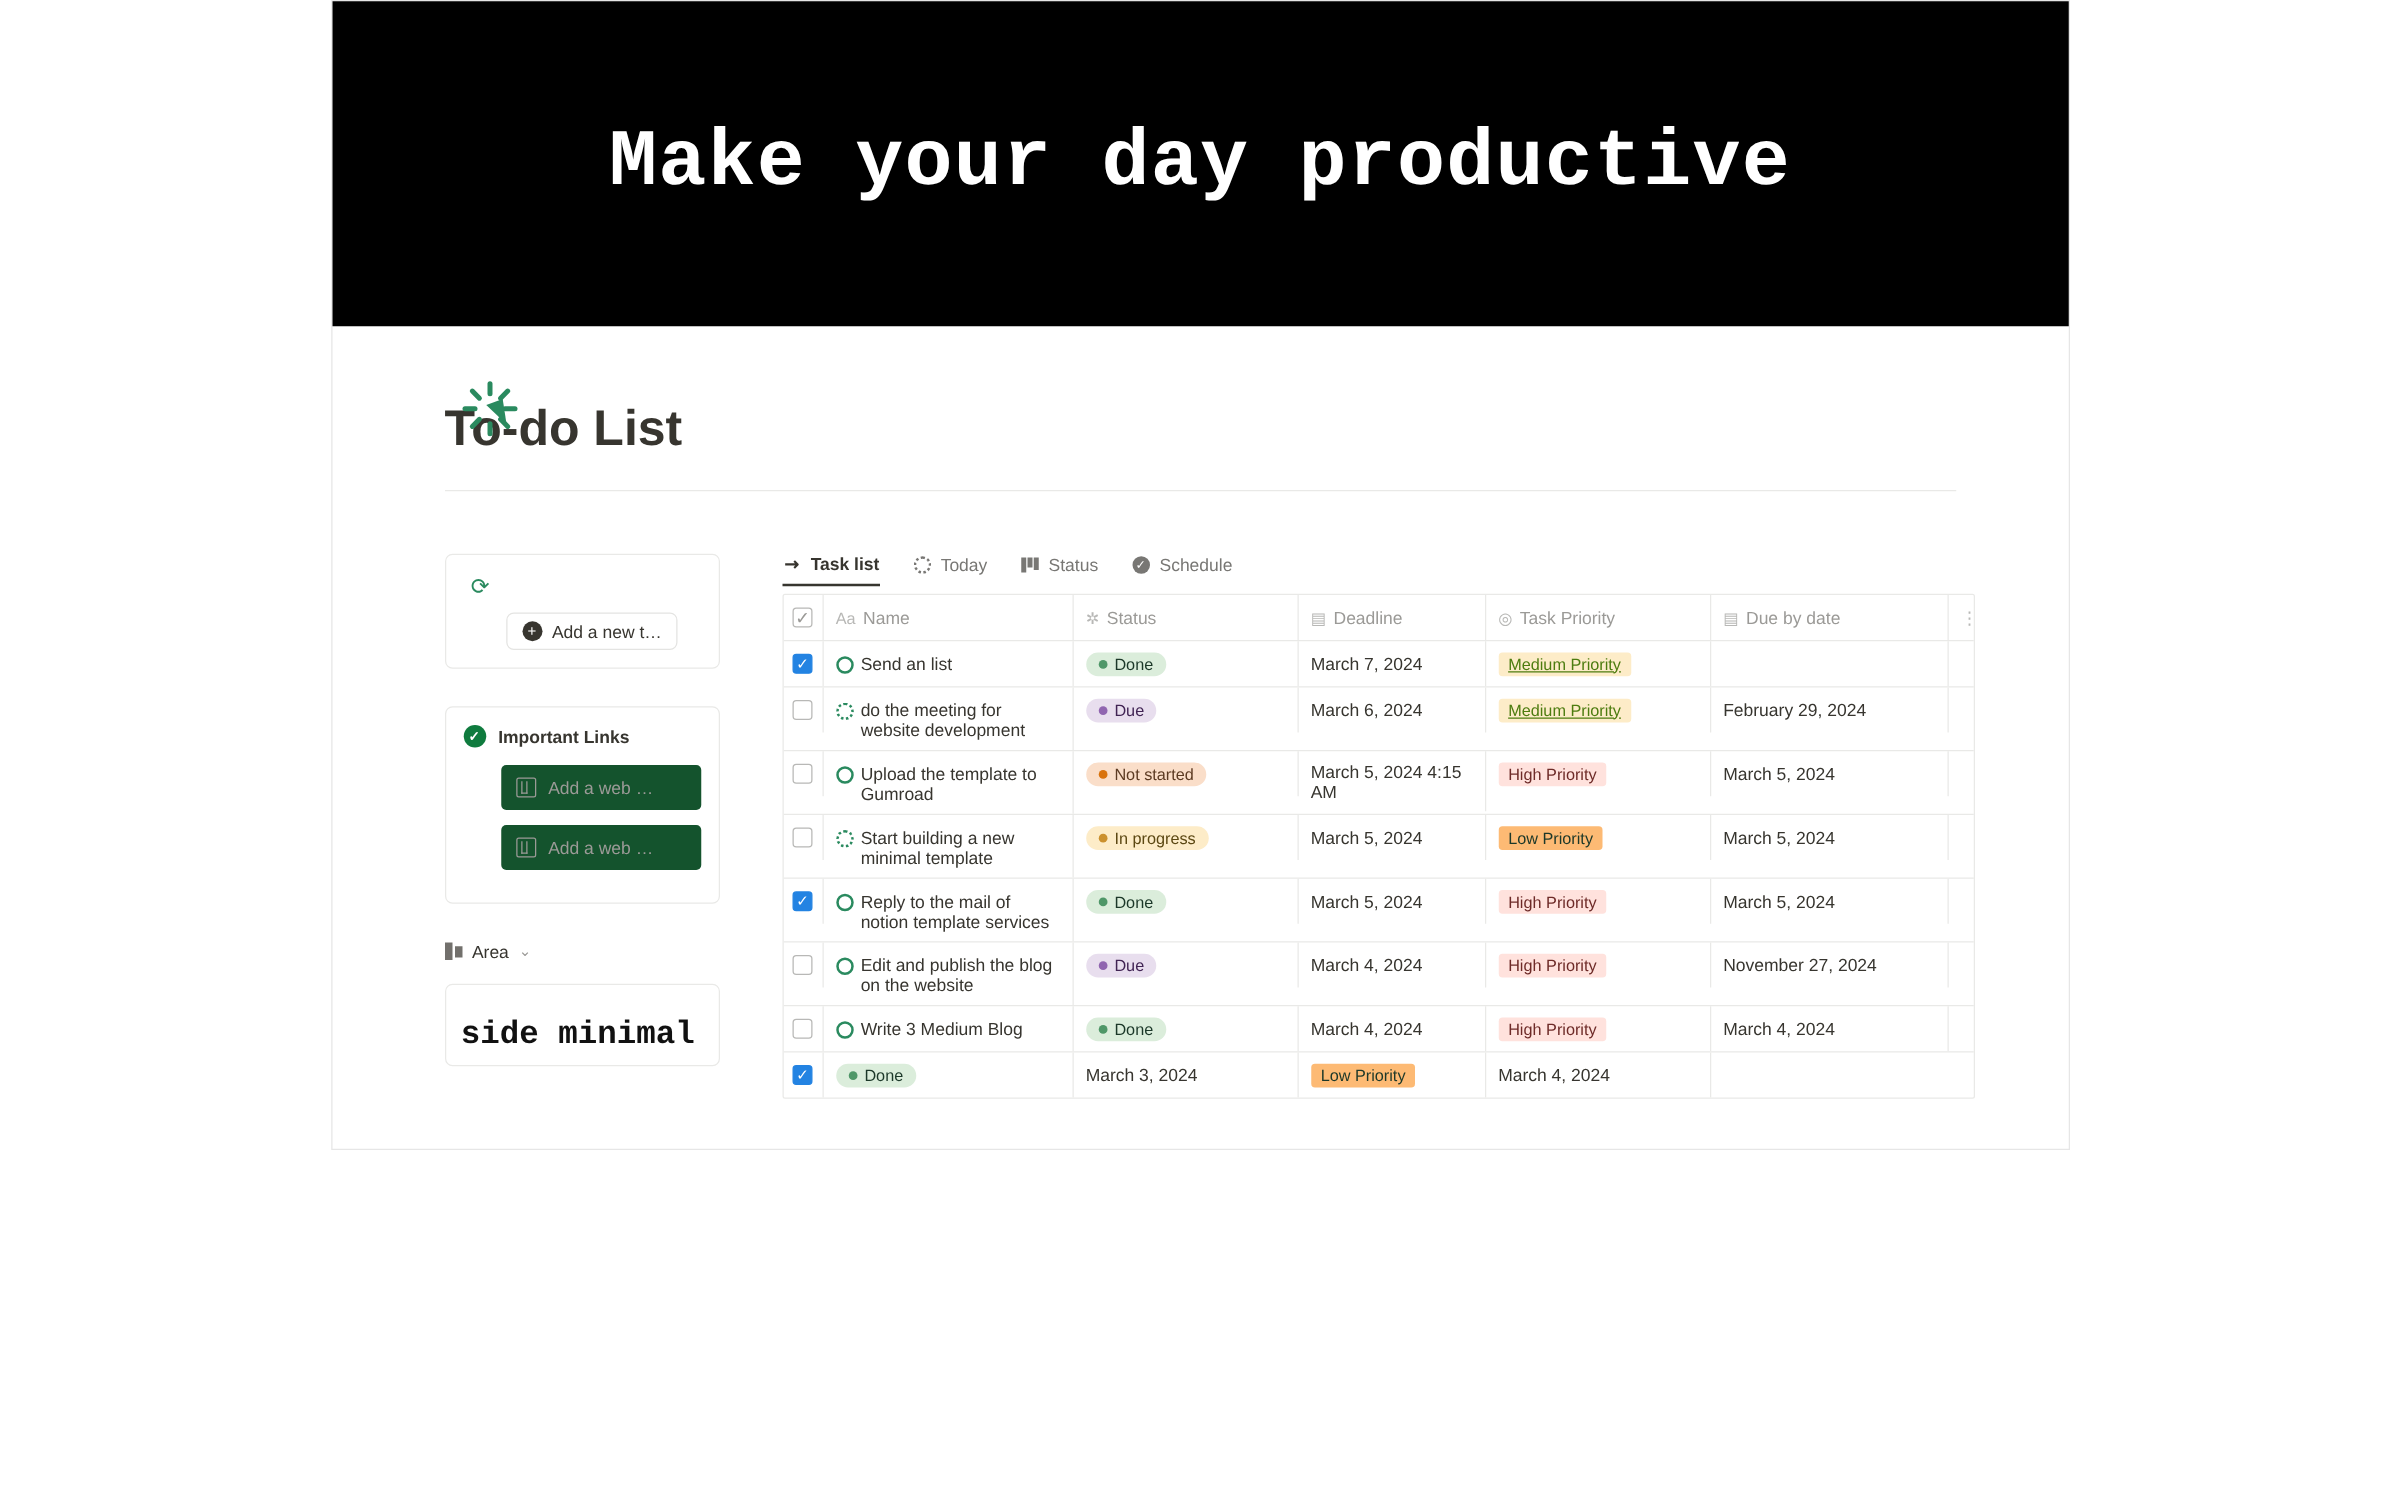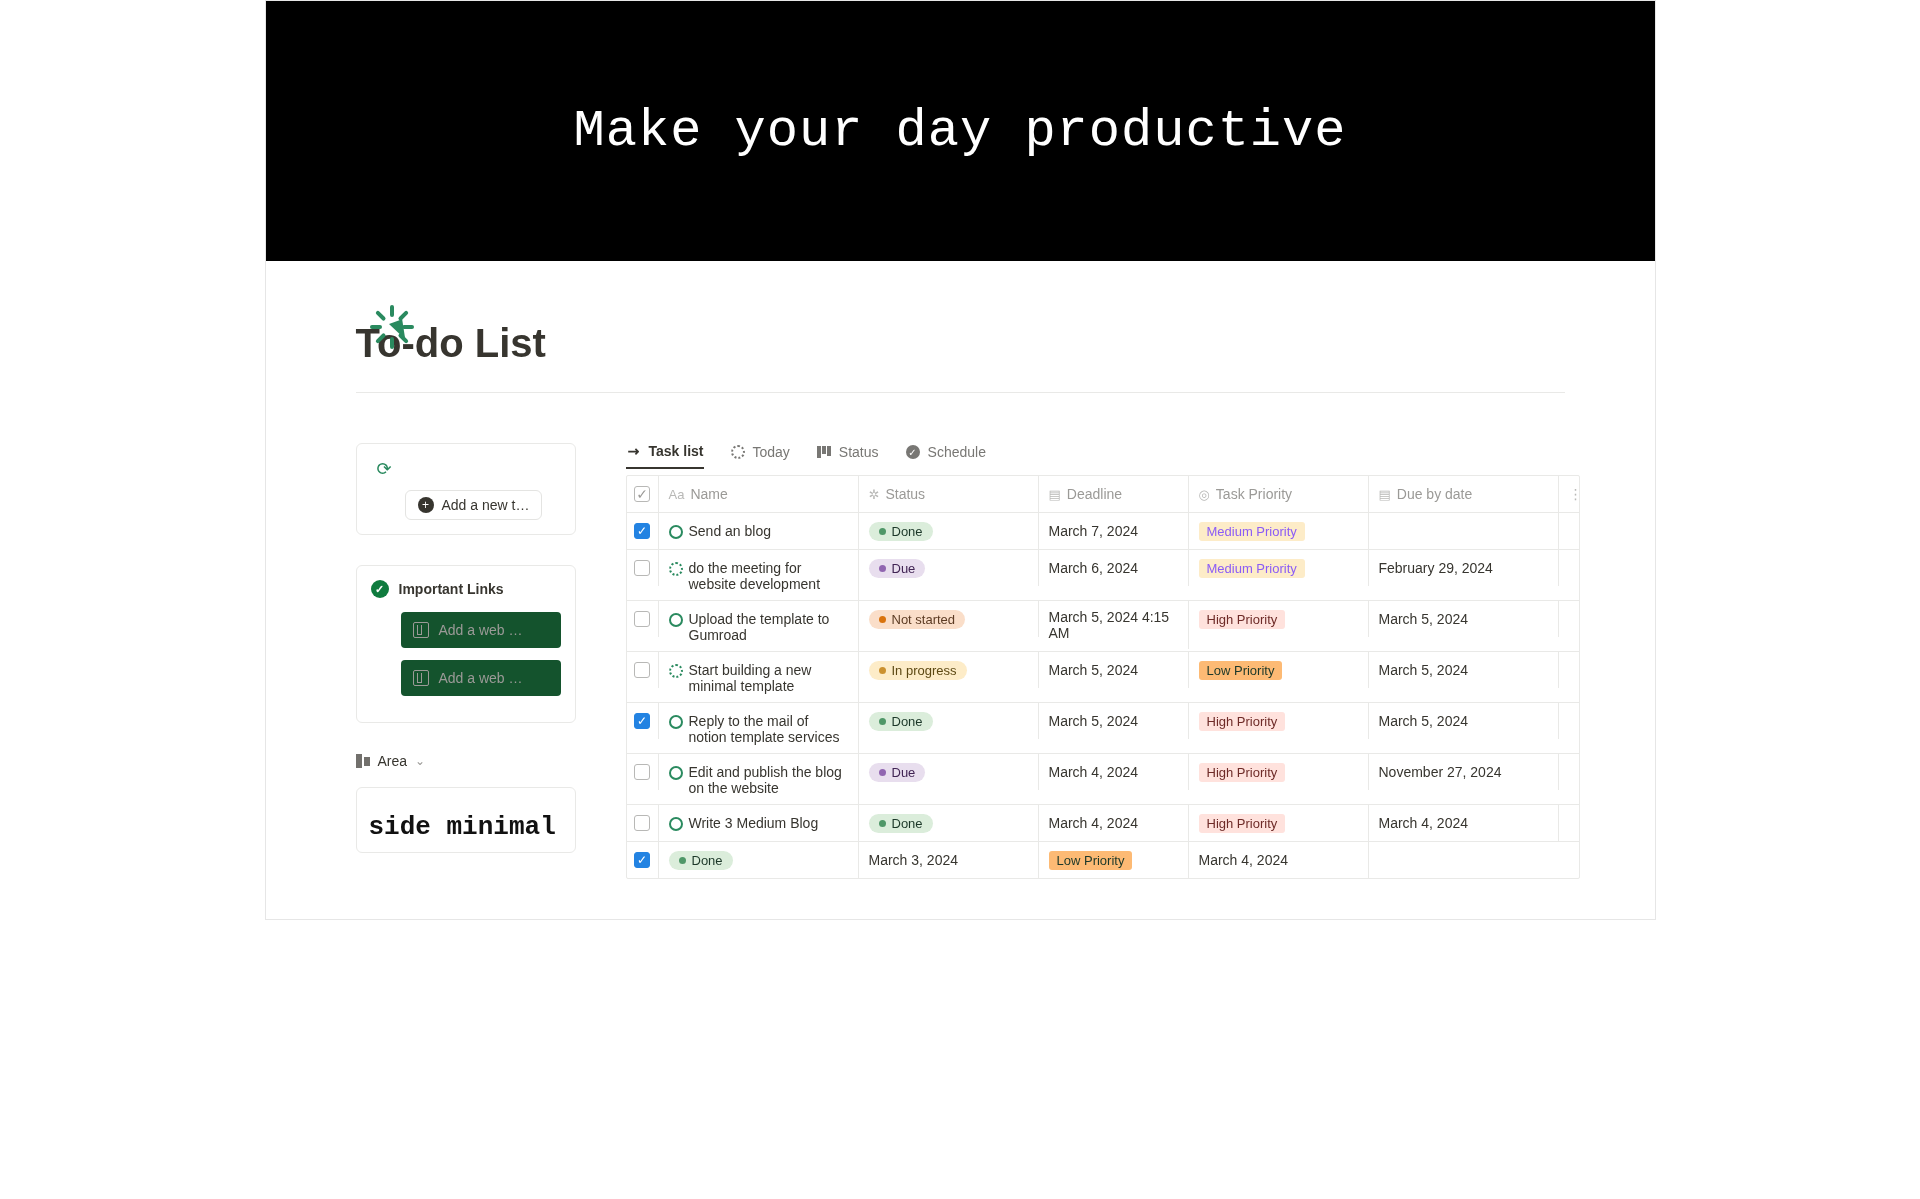--- a/index.html
+++ b/index.html
@@ -1,18 +1,18 @@
 <!DOCTYPE html>
 <html><head>
 <meta charset="utf-8">
 <style>
 * { margin: 0; padding: 0; box-sizing: border-box; }
 body { font-family: -apple-system, BlinkMacSystemFont, "Segoe UI", Helvetica, Arial, sans-serif; background: #fff; color: #37352f; width: 1920px; }
 .frame { width: 1391px; margin: 0 auto; background: #fff; border: 1px solid #e6e6e6; }
-.banner { background: #000; color: #fff; height: 260px; display: flex; align-items: center; justify-content: center; font-family: "Courier New", monospace; font-size: 52px; font-weight: 400; letter-spacing: 1px; }
+.banner { background: #000; color: #fff; height: 260px; display: flex; align-items: center; justify-content: center; font-family: "Courier New", monospace; font-size: 64px; font-weight: 700; letter-spacing: 1px; }
 .page { position: relative; padding: 0 90px 40px 90px; }
 .page-icon { position: absolute; top: -34px; left: 96px; width: 60px; height: 60px; }
 .cursor-icon { position: relative; width: 60px; height: 60px; }
 .cursor-icon .ray { position: absolute; width: 4px; height: 12px; background: #2a8a5f; border-radius: 2px; top: 18px; left: 28px; transform-origin: 2px 22px; }
 .cursor-icon .ray.r1 { transform: rotate(0deg); }
 .cursor-icon .ray.r2 { transform: rotate(45deg); }
 .cursor-icon .ray.r3 { transform: rotate(90deg); }
 .cursor-icon .ray.r4 { transform: rotate(135deg); }
 .cursor-icon .ray.r5 { transform: rotate(180deg); }
 .cursor-icon .ray.r6 { transform: rotate(225deg); }
@@ -59,21 +59,21 @@
 .cb.checked { background: #2383e2; border-color: #2383e2; color: #fff; font-size: 12px; }
 .circ { width: 14px; height: 14px; border: 2px solid #2a8a5f; border-radius: 50%; flex-shrink: 0; margin-top: 2px; }
 .circ.dotted { border-style: dotted; }
 .pill { display: inline-flex; align-items: center; gap: 6px; padding: 2px 10px; border-radius: 12px; font-size: 13px; }
 .pill .dot { width: 7px; height: 7px; border-radius: 50%; }
 .pill.done { background: #dbeddb; color: #1c3829; } .pill.done .dot { background: #4f9768; }
 .pill.due { background: #e8deee; color: #412454; } .pill.due .dot { background: #9065b0; }
 .pill.ns { background: #fadec9; color: #5c3b23; } .pill.ns .dot { background: #d9730d; }
 .pill.ip { background: #fdecc8; color: #5c4813; } .pill.ip .dot { background: #cb912f; }
 .tag { display: inline-block; padding: 2px 8px; border-radius: 3px; font-size: 13px; }
-.tag.med { background: #fdecc8; color: #8b5cf6; }
+.tag.med { background: #fdecc8; color: #4d7c0f; text-decoration: underline; }
 .tag.high { background: #ffe2dd; color: #6e2b28; }
 .tag.low { background: #fdba74; color: #1c3829; }
 .hdr-ic { color: #b8b8b6; font-size: 13px; }
 .more { color: #b8b8b6; }
 </style>
 </head>
 <body>
 
 <div class="frame">
   <div class="banner">
@@ -189,21 +189,21 @@
               </div>
             <div class="th more">⋮</div>
           </div>
           <div id="tbody">
               <div class="trow">
                 <div class="td cbcol">
                   <span class="cb checked">✓</span>
                 </div>
                 <div class="td name">
                   <span class="circ"></span>
-                  <span class="multiline">Send an blog</span>
+                  <span class="multiline">Send an list</span>
                 </div>
                 <div class="td">
                   <span class="pill done"><span class="dot"></span>Done</span>
                 </div>
                 <div class="td">
                   <span>March 7, 2024</span>
                 </div>
                 <div class="td">
                   <span class="tag med">Medium Priority</span>
                 </div>

